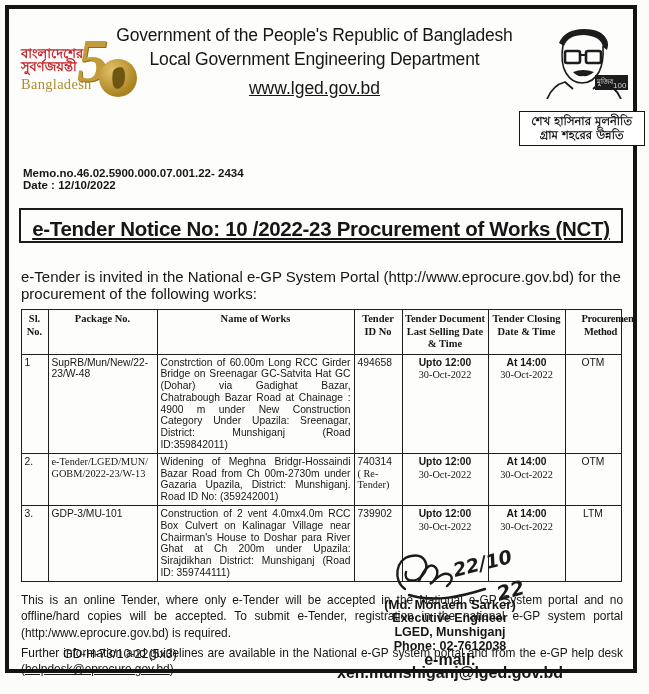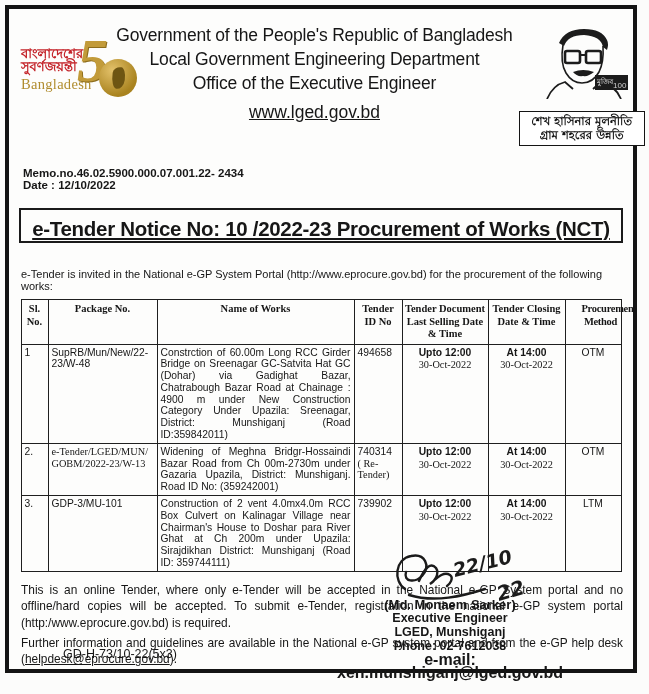--- a/index.html
+++ b/index.html
@@ -31,21 +31,21 @@
 
   
   .memo-row { display:flex; justify-content:space-between; margin-top:12px; padding:0 0 0 14px; font-size:11.5px; font-weight:bold;flex-direction:column; }
   .memo-date { }
 
   
   .title-box { margin:17px auto 0 auto; width:604px; border:2px solid #1b1b1b; text-align:center; padding:7px 0 0 0; }
   .title-box span { font-size:20.5px; font-weight:bold; text-decoration:underline; letter-spacing:-0.3px; }
 
   
-  .intro { margin:25px 8px 0 12px; font-size:11px; }
+  .intro { margin:25px 8px 0 12px; font-size:15px; }
 
   
   table.tender { margin:7px auto 0 auto; width:600px; border-collapse:collapse; table-layout:fixed; }
   table.tender col.c-sl{width:27px} table.tender col.c-pkg{width:109px} table.tender col.c-works{width:197px}
   table.tender col.c-tid{width:48px} table.tender col.c-sell{width:86px} table.tender col.c-close{width:77px}
   table.tender col.c-meth{width:56px}
   table.tender th, table.tender td { border:1px solid #1f1f1f; vertical-align:top; }
   table.tender th { font-family:"Liberation Serif",serif; font-size:10.5px; line-height:12.5px; font-weight:bold; text-align:center; padding:3px 1px; height:36px; }
   table.tender th.th-meth { letter-spacing:-0.3px;padding-left:16px; }
   table.tender td { font-size:10.3px; line-height:11.8px; padding:2px 3px; }
@@ -89,21 +89,20 @@
         </div>
         <div class="bd50-5">5</div>
         <div class="bd50-0">
           <div class="bd50-map"></div>
         </div>
       </div>
 
       <div class="h-center">
         <div class="h-line">Government of the People's Republic of Bangladesh</div>
         <div class="h-line">Local Government Engineering Department</div>
-        <div class="h-line">Office of the Executive Engineer</div>
         <div class="h-site"><span>www.lged.gov.bd</span></div>
       </div>
 
       <div class="mujib">
         <svg class="mujib-svg" width="90" height="74" viewBox="0 0 90 74">
           <path d="M20,18 Q26,4 45,4 Q63,4 68,15 Q70,19 68,25 L64,22 Q62,11 45,10 Q29,10 25,21 Z" fill="#1c1c1c"></path>
           <path d="M24,20 Q21,38 27,48 Q33,58 43,58 Q54,58 60,47 Q65,37 64,21" fill="none" stroke="#1c1c1c" stroke-width="1.6"></path>
           <rect x="26" y="26" width="15" height="12" rx="2" fill="none" stroke="#1c1c1c" stroke-width="2.6"></rect>
           <rect x="47" y="26" width="15" height="12" rx="2" fill="none" stroke="#1c1c1c" stroke-width="2.6"></rect>
           <path d="M41,30 L47,30" stroke="#1c1c1c" stroke-width="2"></path>

